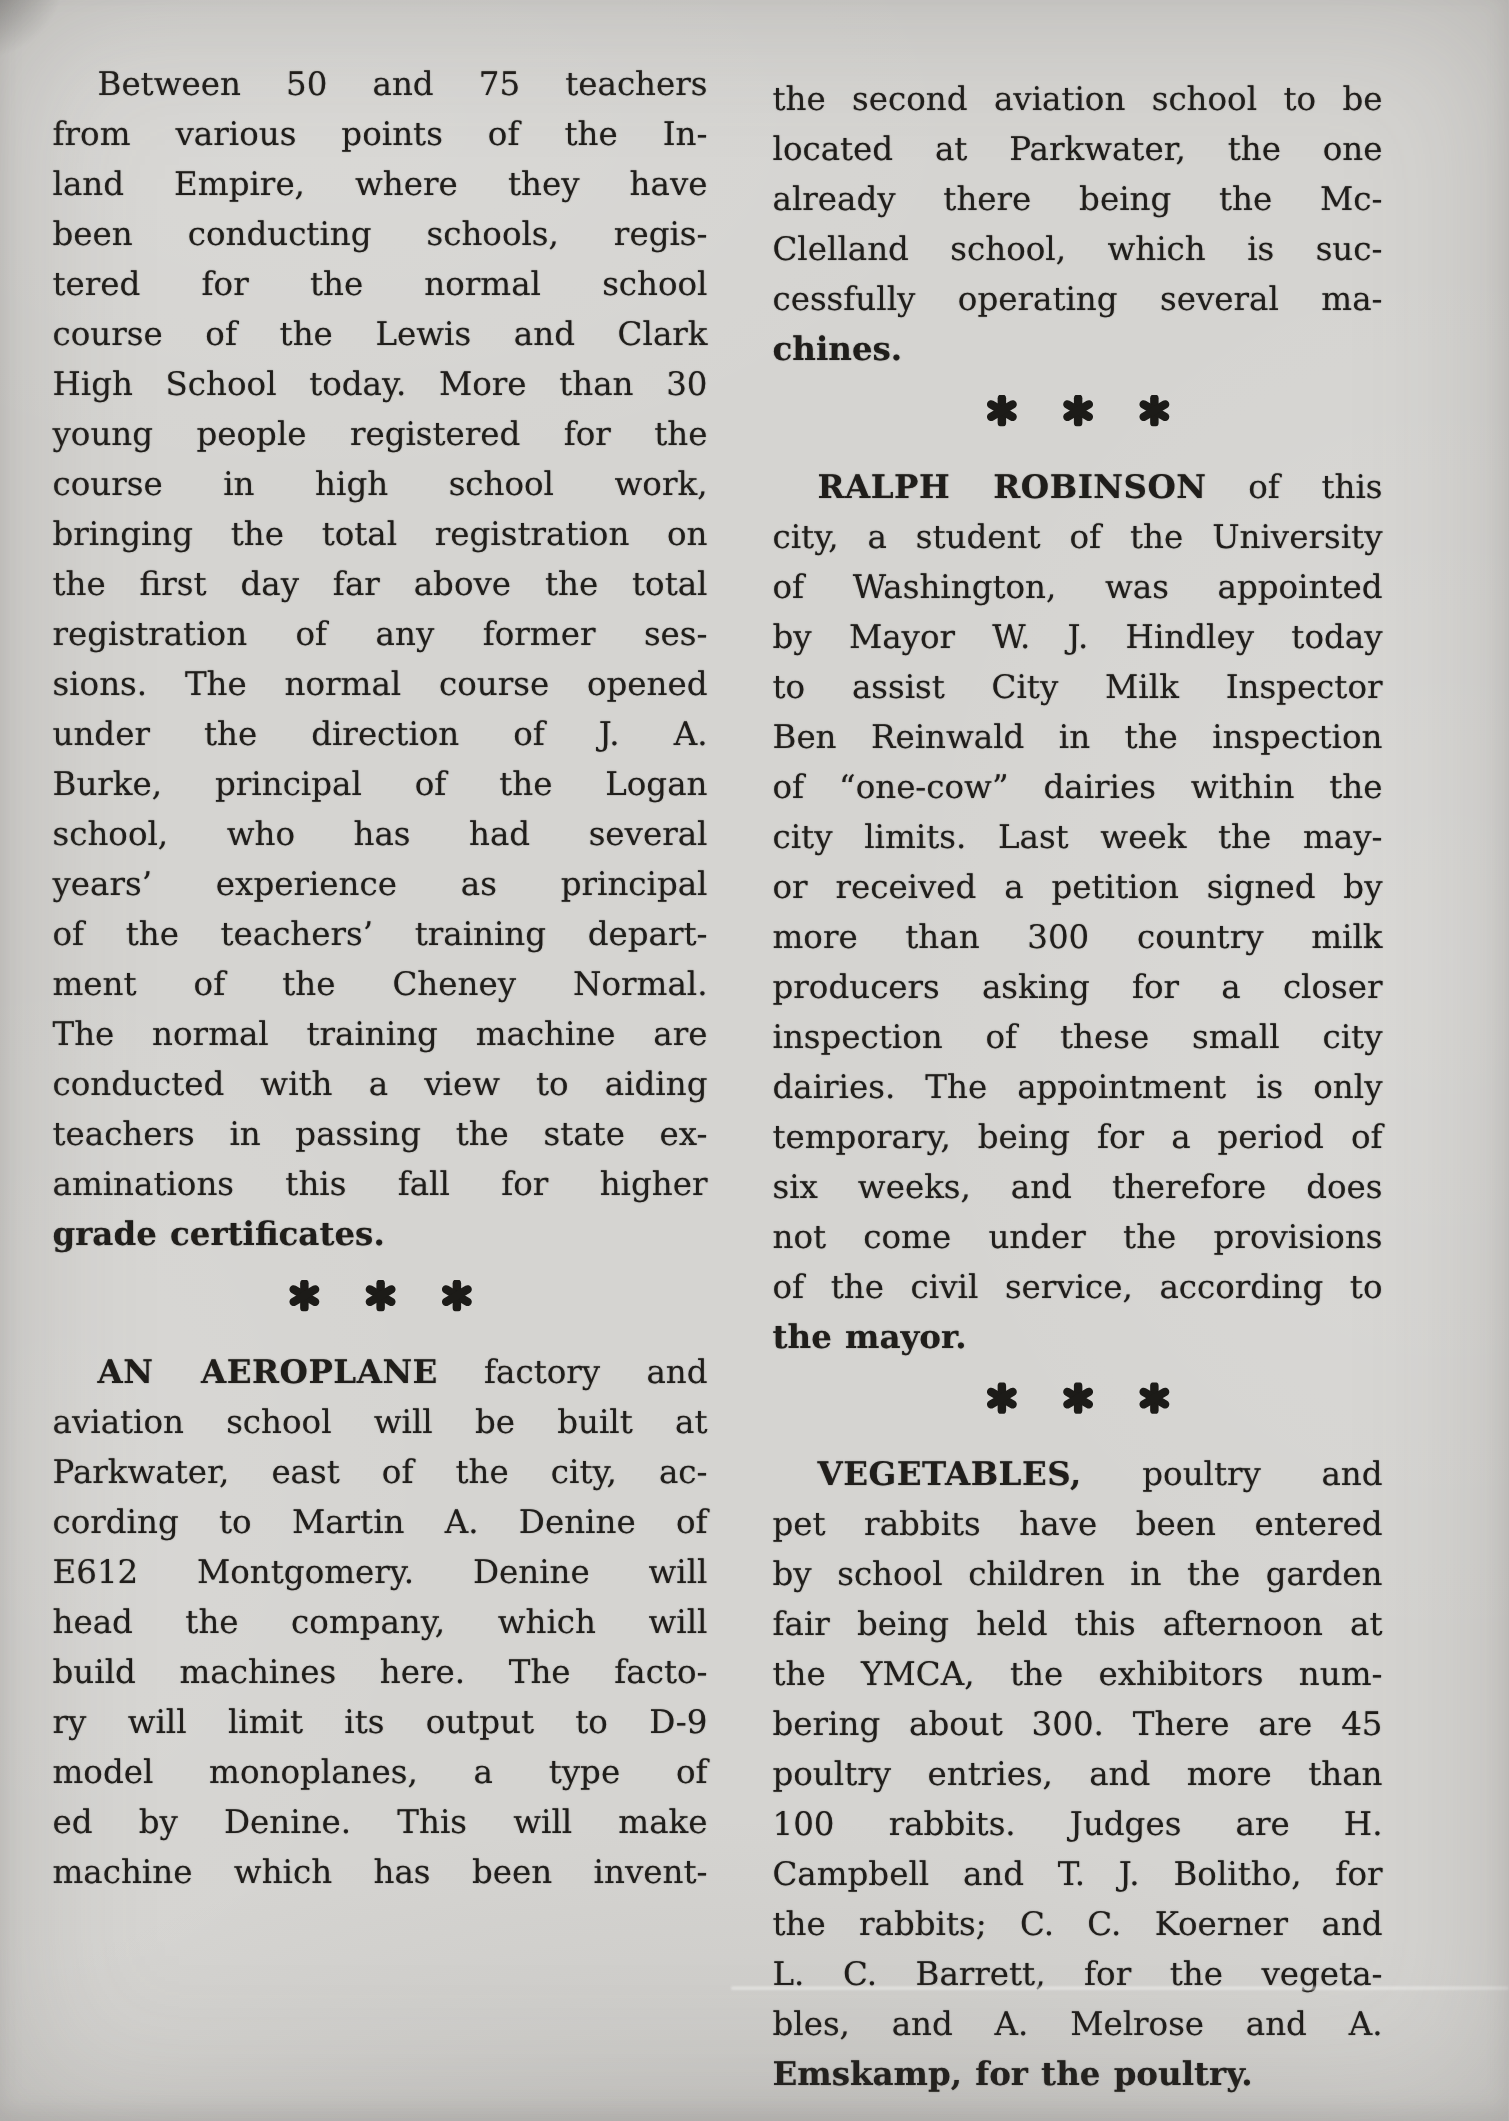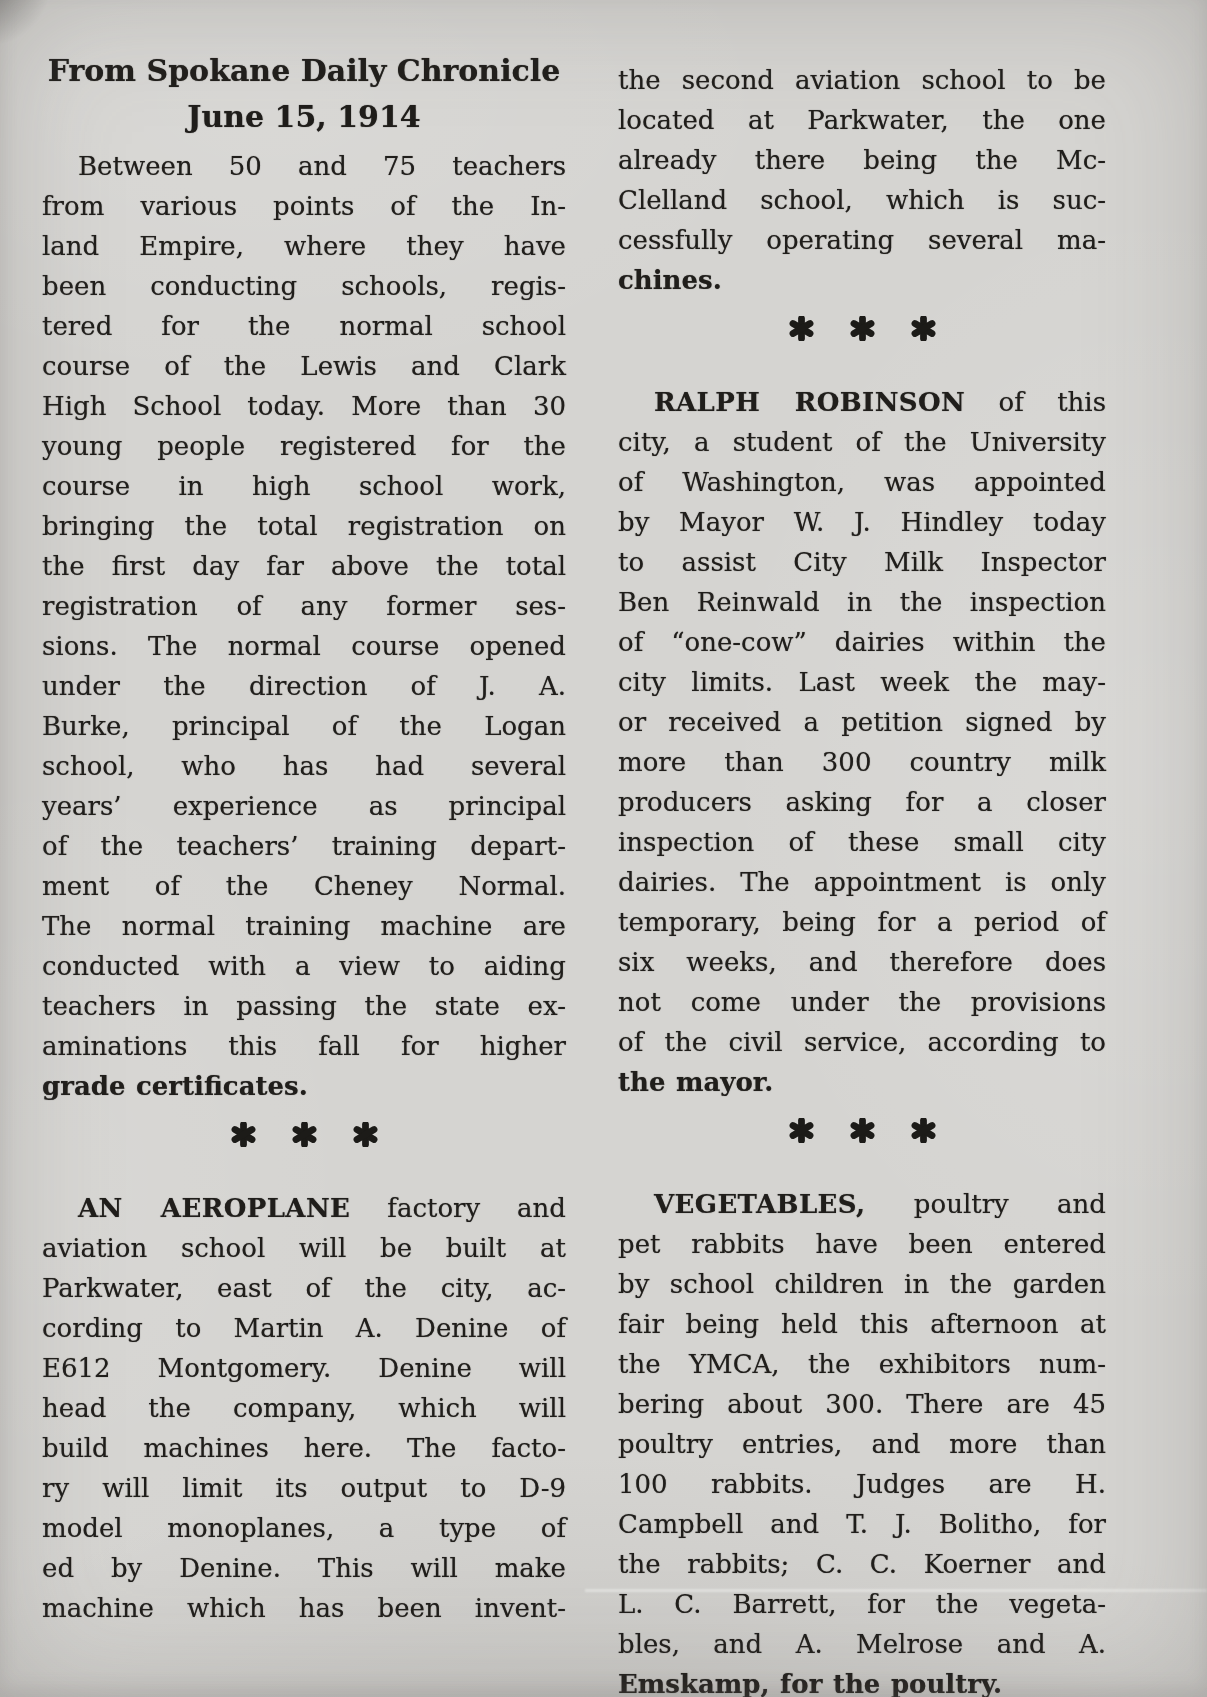--- a/index.html
+++ b/index.html
@@ -29,21 +29,21 @@
   .column{position:absolute;}
   #col-left{left:42px;top:48px;width:524px;}
   #col-right{left:618px;top:60px;width:488px;}
 
   .heading{
     font-weight:bold;font-size:30px;line-height:46px;text-align:center;
     margin:0 0 6px 0;
     text-shadow:0 0 1px rgba(25,24,22,.7);
   }
   .para{margin:0;}
-  .stars + .para{margin-top:26px;}
+  .stars + .para{margin-top:14px;}
 
   .line{
     font-size:26px;line-height:40px;
     text-align:justify;text-align-last:justify;
     word-spacing:1.5px;
     text-shadow:0 0 1px rgba(32,30,27,.6);
   }
   .line.f{text-align-last:left;font-weight:bold;}
   .line.i{text-indent:36px;}
   .lead{font-weight:bold;letter-spacing:.4px;}
@@ -52,24 +52,20 @@
     height:56px;display:flex;align-items:center;justify-content:center;gap:36px;
     color:#1c1b18;
   }
   .stars svg{width:25px;height:25px;display:block;}
 </style>
 </head>
 <body>
 
 <div class="page">
   <div class="column" id="col-left">
-      <div class="heading">
-        <div>From Spokane Daily Chronicle</div>
-        <div>June 15, 1914</div>
-      </div>
       <div class="para">
         <div class="line i">Between 50 and 75 teachers</div>
         <div class="line">from various points of the In-</div>
         <div class="line">land Empire, where they have</div>
         <div class="line">been conducting schools, regis-</div>
         <div class="line">tered for the normal school</div>
         <div class="line">course of the Lewis and Clark</div>
         <div class="line">High School today. More than 30</div>
         <div class="line">young people registered for the</div>
         <div class="line">course in high school work,</div>

